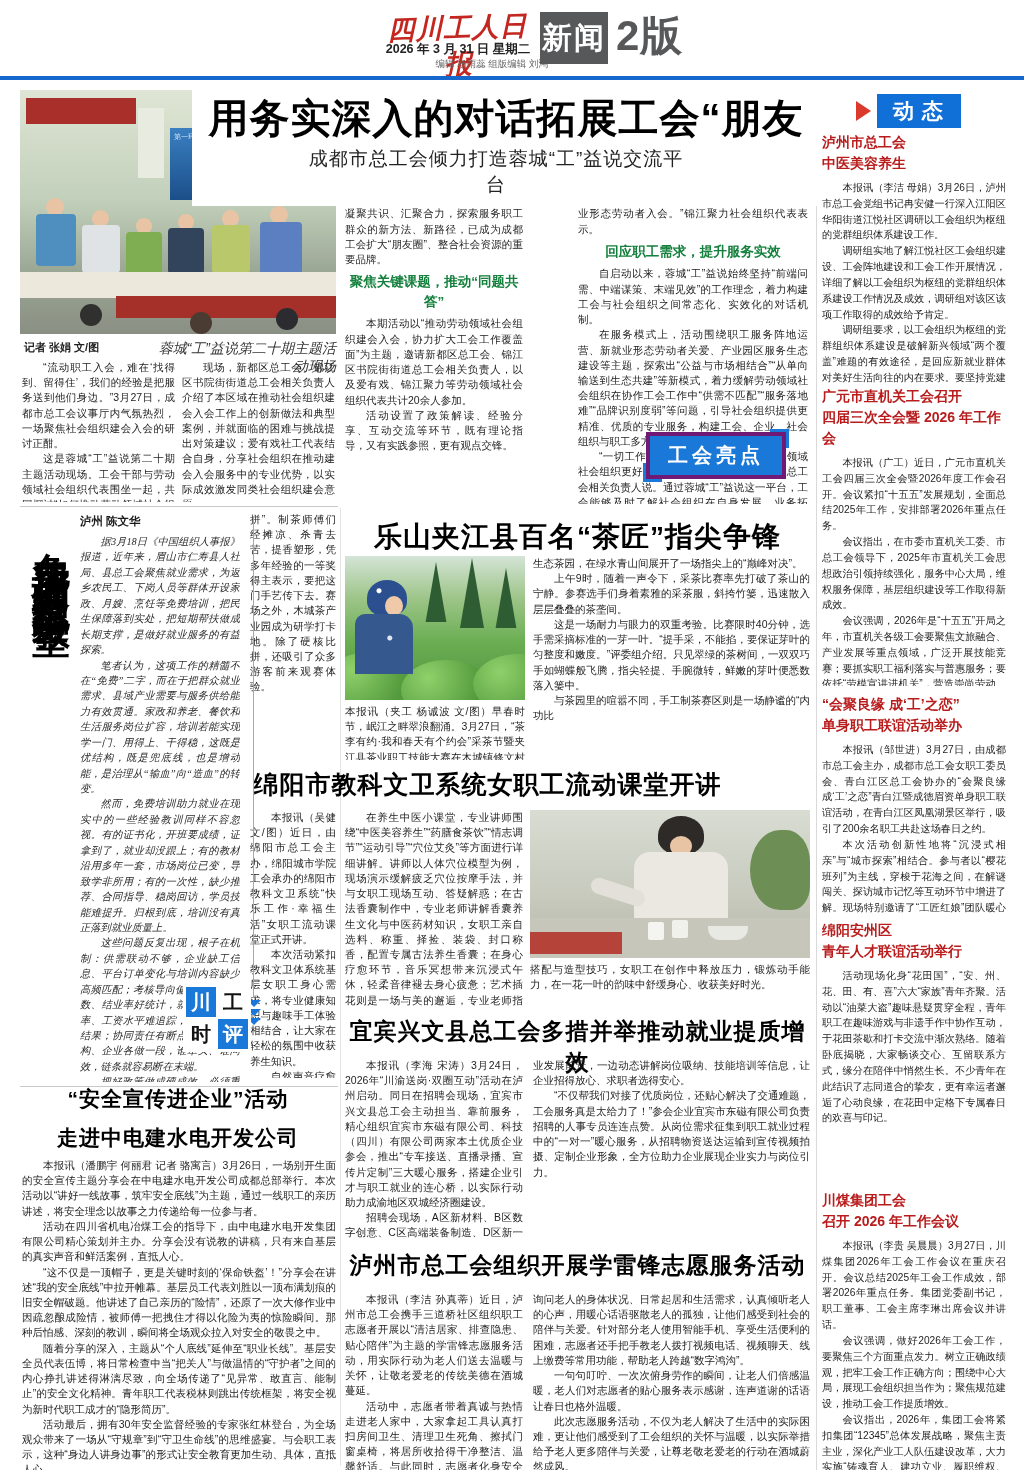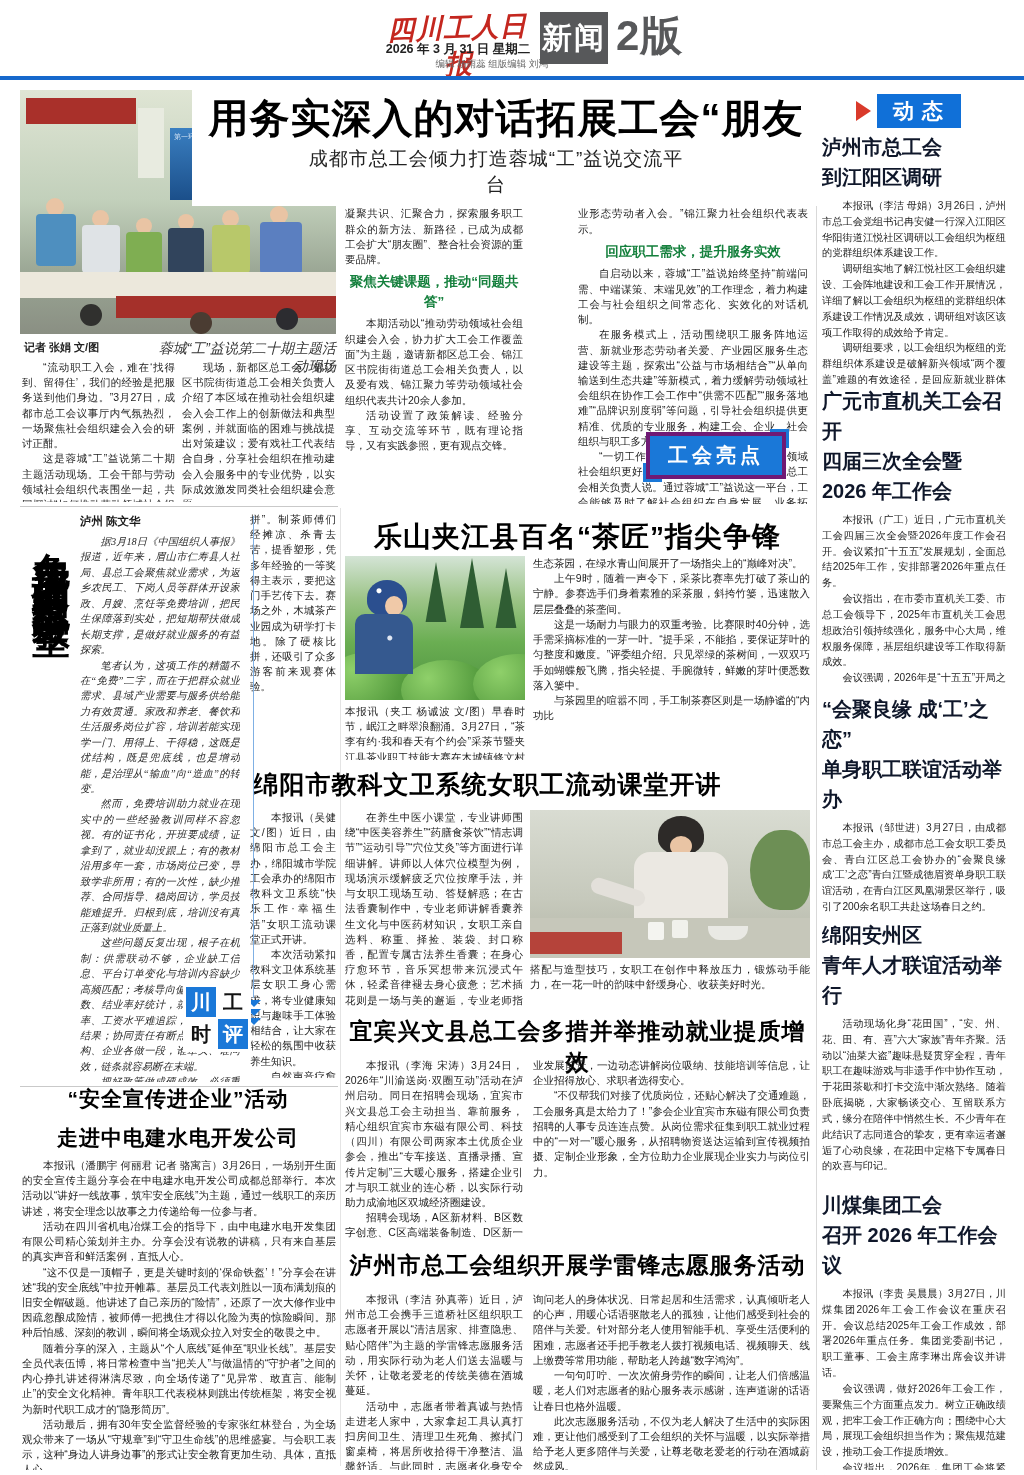--- a/index.html
+++ b/index.html
@@ -70,21 +70,21 @@
         grid-template-rows:30px 30px;gap:2px;z-index:4;}
   .badge-shiping div{display:flex;align-items:center;justify-content:center;font-size:20px;font-weight:bold;
         font-family:"Liberation Serif","DejaVu Serif",serif;}
   .bs-blue{background:#1a78d8;color:#fff;}
   .bs-white{background:#fff;color:#111;}
   
   .sb{left:822px;width:184px;}
   .dt-badge{left:856px;top:94px;display:flex;align-items:center;gap:6px;}
   .dt-tri{width:0;height:0;border-left:15px solid #d93a2b;border-top:10px solid transparent;border-bottom:10px solid transparent;}
   .dt-box{background:#1070d8;color:#fff;font-size:21px;font-weight:bold;letter-spacing:8px;padding:3px 10px 3px 16px;}
-  .sb-title{font-weight:bold;font-size:20px;line-height:1.5;color:#0f172a;margin:0 0 6px;}
+  .sb-title{font-weight:bold;font-size:14px;line-height:1.5;color:#b91c1c;margin:0 0 6px;}
   .sb-body{font-size:10.2px;line-height:1.55;text-align:justify;color:#1d1d1d;overflow:hidden;}
   .sb-body p{margin:0;text-indent:2em;}
   .sb-art{overflow:hidden;}
 </style>
 </head>
 <body>
 
 <div class="page">
 
   <div class="abs logo">四川工人日报</div>
@@ -259,21 +259,21 @@
   </div>
 
   <div class="abs dt-badge">
     <div class="dt-tri"></div>
     <div class="dt-box">动态</div>
   </div>
 
   <div class="abs sb sb-art" style="top:132px;height:252px;">
     <div class="sb-title">
       <div>泸州市总工会</div>
-      <div>到江阳区调研</div>
+      <div>中医美容养生</div>
     </div>
     <div class="sb-body">
       <p>本报讯（李洁 母娟）3月26日，泸州市总工会党组书记冉安健一行深入江阳区华阳街道江悦社区调研以工会组织为枢纽的党群组织体系建设工作。</p>
       <p>调研组实地了解江悦社区工会组织建设、工会阵地建设和工会工作开展情况，详细了解以工会组织为枢纽的党群组织体系建设工作情况及成效，调研组对该区该项工作取得的成效给予肯定。</p>
       <p>调研组要求，以工会组织为枢纽的党群组织体系建设是破解新兴领域“两个覆盖”难题的有效途径，是回应新就业群体对美好生活向往的内在要求。要坚持党建带群建，工建服务党建，切实发挥工会的组织优势、资源优势和工作优势，认真总结试点经验，在组织设置、工作载体、服务模式等方面探索创新，努力形成可借鉴可推广的“江阳模式”。</p>
     </div>
   </div>
 
   <div class="abs sb sb-art" style="top:386px;height:300px;">
     <div class="sb-title">

